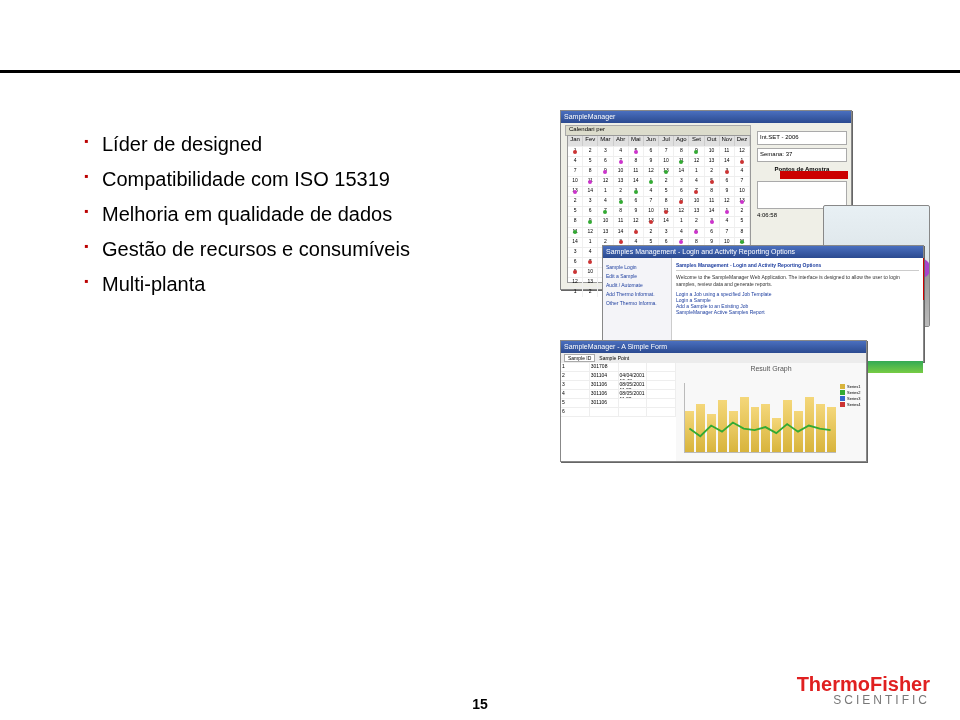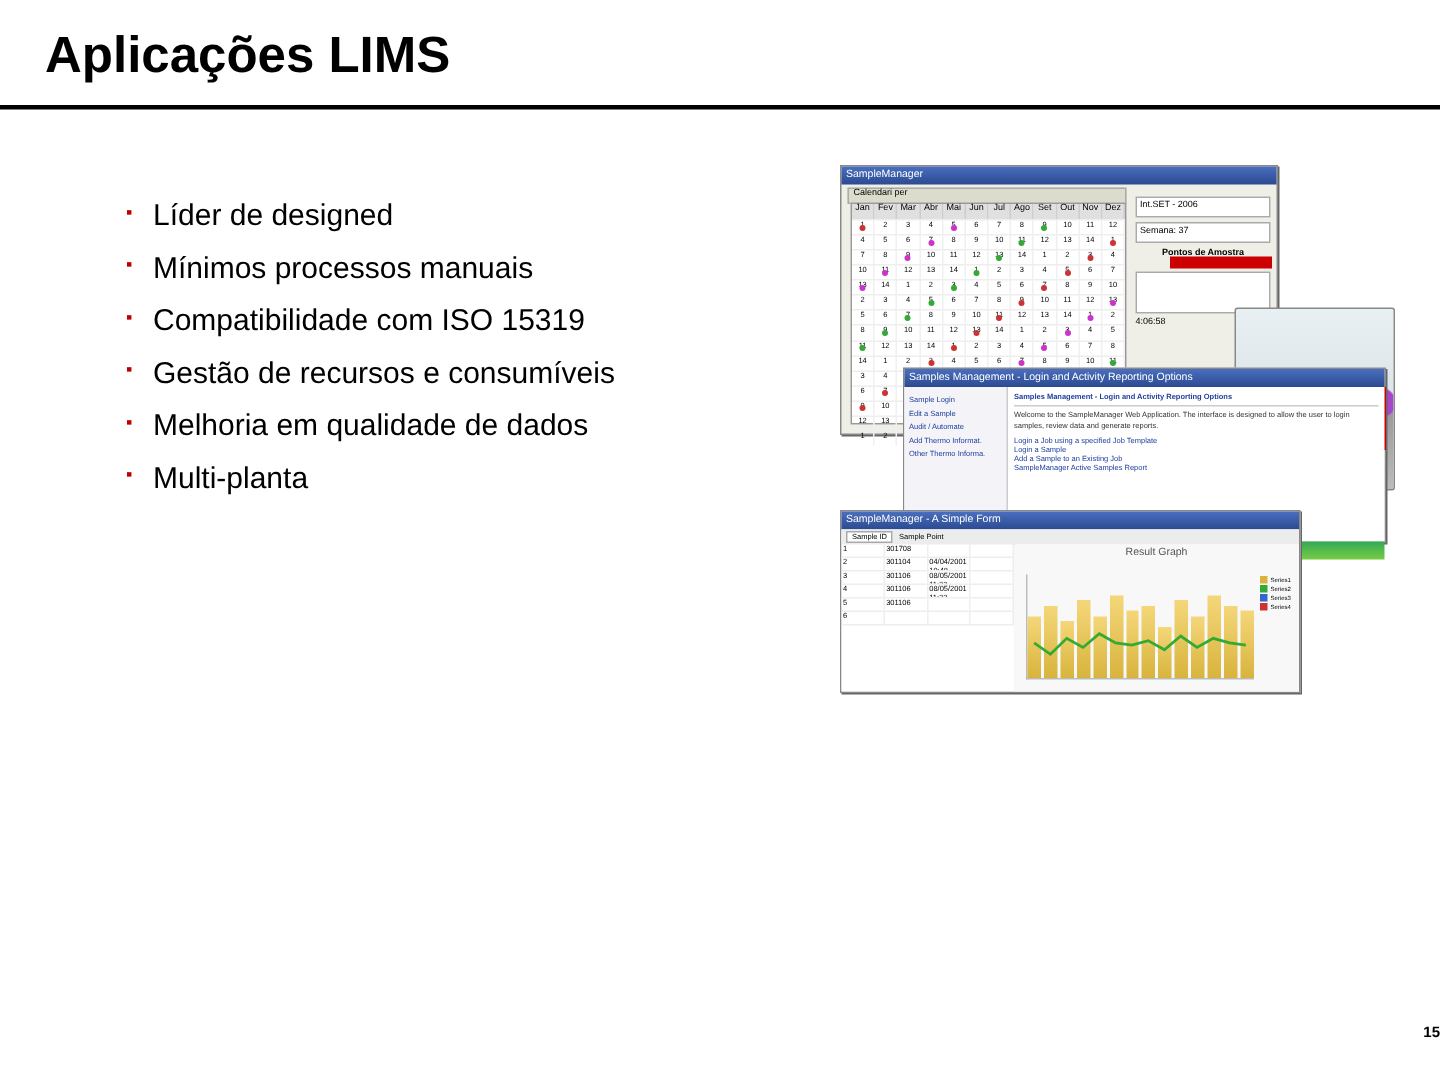--- a/index.html
+++ b/index.html
@@ -51,38 +51,36 @@
   .vials{position:absolute;right:0;top:95px;width:105px;height:120px;background:linear-gradient(180deg,#e8f0f4,#d0d8dc);border:1px solid #888;border-radius:2px;overflow:hidden}
   .vials::before{content:"";position:absolute;inset:0;background:
      radial-gradient(circle at 15% 50%,#c44 0 8%,transparent 9%),
      radial-gradient(circle at 35% 48%,#cc4 0 8%,transparent 9%),
      radial-gradient(circle at 55% 50%,#48c 0 8%,transparent 9%),
      radial-gradient(circle at 75% 47%,#4a4 0 8%,transparent 9%),
      radial-gradient(circle at 92% 52%,#a4c 0 8%,transparent 9%),
      linear-gradient(180deg,transparent 55%,#999 56%,#bbb 100%);
      filter:blur(.3px)}
   
-  .pageNum{position:absolute;left:0;right:0;bottom:26px;text-align:right;font-size:10px;font-weight:bold}
+  .pageNum{position:absolute;left:0;right:0;bottom:8px;text-align:center;font-size:14px;font-weight:bold}
   .logo{position:absolute;right:30px;bottom:14px;text-align:right;line-height:1}
   .logoTop{color:#e02020;font-weight:bold;font-size:20px}
   .logoBot{color:#777;font-size:12px;letter-spacing:3px}
 </style>
 </head>
 <body>
 
 <div class="slide">
-  <div class="title">Aplicações LIMS</div>
   <div class="underline"></div>
 
   <div class="content">
     <p class="lvl2">Líder de designed</p>
-    <p class="lvl2">Mínimos processos manuais</p>
     <p class="lvl2">Compatibilidade com ISO 15319</p>
+    <p class="lvl2">Melhoria em qualidade de dados</p>
     <p class="lvl2">Gestão de recursos e consumíveis</p>
-    <p class="lvl2">Melhoria em qualidade de dados</p>
     <p class="lvl2">Multi-planta</p>
   </div>
 
   <div class="art">
 
     <div class="win" style="left:0;top:0;width:290px;height:178px">
       <div class="winTitle">SampleManager</div>
       <div style="position:absolute;left:4px;top:14px;right:100px;height:9px;background:#dcdccc;font-size:6px;padding-left:3px;border:1px solid #aaa">Calendari per</div>
       <div class="calGrid">
         <div class="calHdr">
@@ -432,13 +430,17 @@
                 <span>Series4</span>
               </div>
           </div>
         </div>
       </div>
     </div>
 
   </div>
 
   <div class="pageNum">15</div>
+  <div class="logo">
+    <div class="logoTop">ThermoFisher</div>
+    <div class="logoBot">SCIENTIFIC</div>
+  </div>
 </div>
 
 </body></html>

